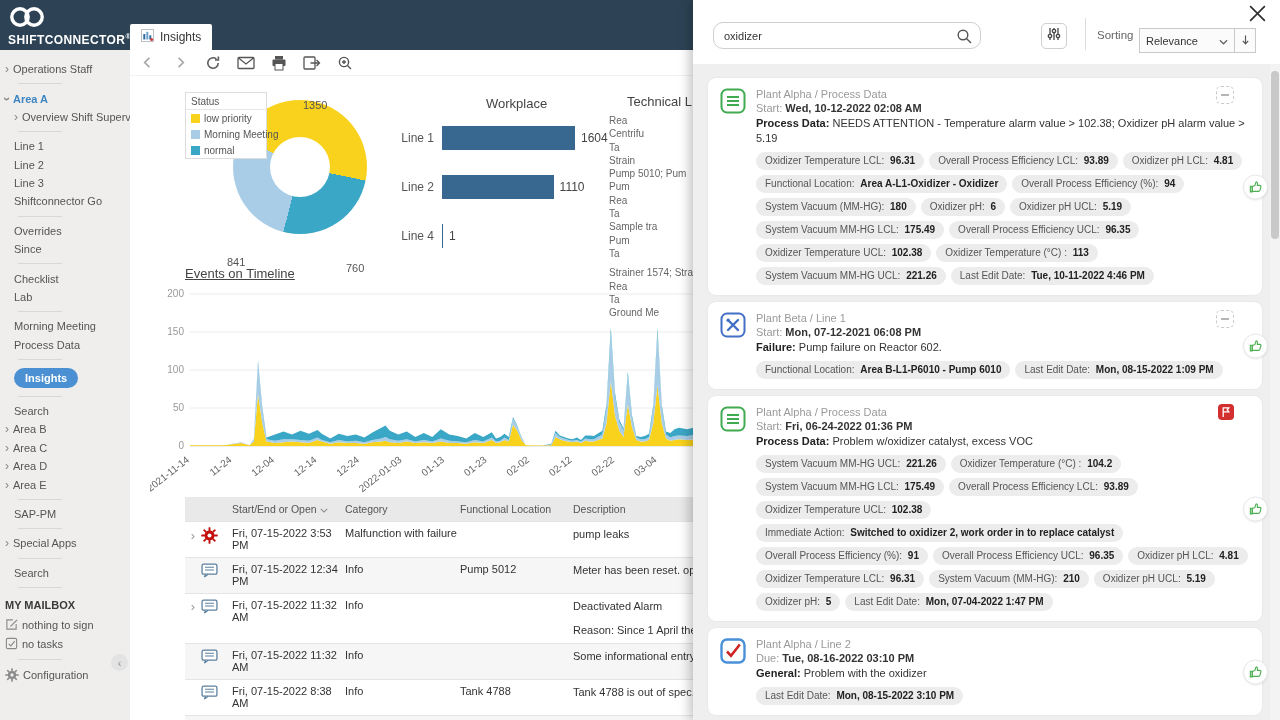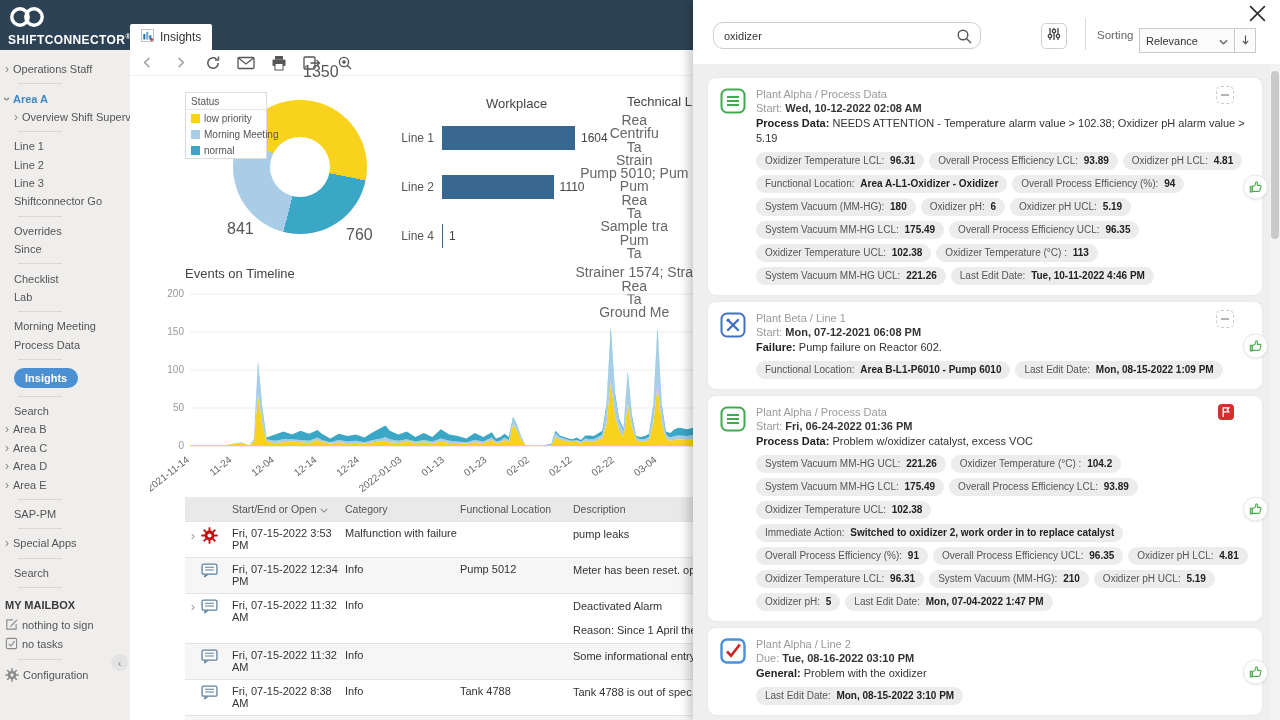--- a/index.html
+++ b/index.html
@@ -32,32 +32,32 @@
   .toolbar .tb { width:18px; height:18px; display:flex; align-items:center; justify-content:center; }
 
   
   .chart-title { position:absolute; font-size:13px; color:#444; }
   .legend { position:absolute; left:185px; top:92px; width:82px; background:#fff; border:1px solid #ddd; font-size:10px; color:#555; z-index:3; }
   .legend-title { padding:3px 5px 2px; border-bottom:1px solid #e7e7e7; }
   .legend-item { display:flex; align-items:center; gap:4px; padding:2.5px 5px; white-space:nowrap; }
   .legend-item .sw { width:9px; height:9px; flex:none; }
   .donut { position:absolute; left:233px; top:100px; width:134px; height:134px; border-radius:50%; }
   .donut::after { content:""; position:absolute; inset:37px; background:#fff; border-radius:50%; }
-  .donut-label { position:absolute; font-size:16px; color:#555; z-index:2; }
+  .donut-label { position:absolute; font-size:11px; color:#555; z-index:2;margin-top:36px; }
   #pie-v0 { left:303px; top:63px; }
   #pie-v1 { left:227px; top:220px; }
   #pie-v2 { left:346px; top:226px; }
 
   .wp { position:absolute; left:390px; top:90px; width:300px; height:170px; }
   .wp-row { position:absolute; left:0; height:24px; display:flex; align-items:center; }
   .wp-row .lab { width:52px; text-align:right; padding-right:8px; font-size:12px; color:#555; }
   .wp-row .bar { height:24px; }
   .wp-row .val { margin-left:6px; font-size:12px; color:#444; }
 
-  .tech-labels { position:absolute; right:587px; top:114px; text-align:center; font-size:14px; color:#666; line-height:13.3px; white-space:nowrap; }
+  .tech-labels { position:absolute; right:587px; top:114px; text-align:left; font-size:10px; color:#666; line-height:13.3px; white-space:nowrap; }
   .tech-gap { height:6px; }
 
   #timeline { position:absolute; left:150px; top:284px; }
 
   
   .etable { position:absolute; left:185px; top:497px; width:1095px; font-size:11px; color:#333; }
   .thead { display:flex; background:#e9e9e9; height:24px; align-items:center; font-size:10.5px; color:#555; }
   .trow { display:flex; border-top:1px solid #e4e4e4; padding:5px 0 6px; align-items:flex-start; }
   .trow.alt { background:#f6f6f6; }
   .c0 { width:47px; flex:none; display:flex; align-items:center; gap:3px; padding-left:3px; }
@@ -357,21 +357,21 @@
       <div>Sample tra</div>
       <div>Pum</div>
       <div>Ta</div>
       <div class="tech-gap"></div>
       <div>Strainer 1574; Stra</div>
       <div>Rea</div>
       <div>Ta</div>
       <div>Ground Me</div>
     </div>
 
-  <div class="chart-title" style="left:185px;top:266px;" id="tl-title">Events on Timeline</div>
+  <div class="chart-title" style="left:185px;top:266px;text-decoration:underline;" id="tl-title">Events on Timeline</div>
   <svg id="timeline" width="545" height="215">
       <line x1="40" y1="162" x2="545" y2="162" stroke="#d9d9d9" stroke-width="1"></line>
       <text x="34" y="165" text-anchor="end" font-size="10" fill="#999" font-family="Liberation Sans, DejaVu Sans, sans-serif">0</text>
       <line x1="40" y1="124" x2="545" y2="124" stroke="#ececec" stroke-width="1"></line>
       <text x="34" y="127" text-anchor="end" font-size="10" fill="#999" font-family="Liberation Sans, DejaVu Sans, sans-serif">50</text>
       <line x1="40" y1="86" x2="545" y2="86" stroke="#ececec" stroke-width="1"></line>
       <text x="34" y="89" text-anchor="end" font-size="10" fill="#999" font-family="Liberation Sans, DejaVu Sans, sans-serif">100</text>
       <line x1="40" y1="48" x2="545" y2="48" stroke="#ececec" stroke-width="1"></line>
       <text x="34" y="51" text-anchor="end" font-size="10" fill="#999" font-family="Liberation Sans, DejaVu Sans, sans-serif">150</text>
       <line x1="40" y1="10" x2="545" y2="10" stroke="#ececec" stroke-width="1"></line>

